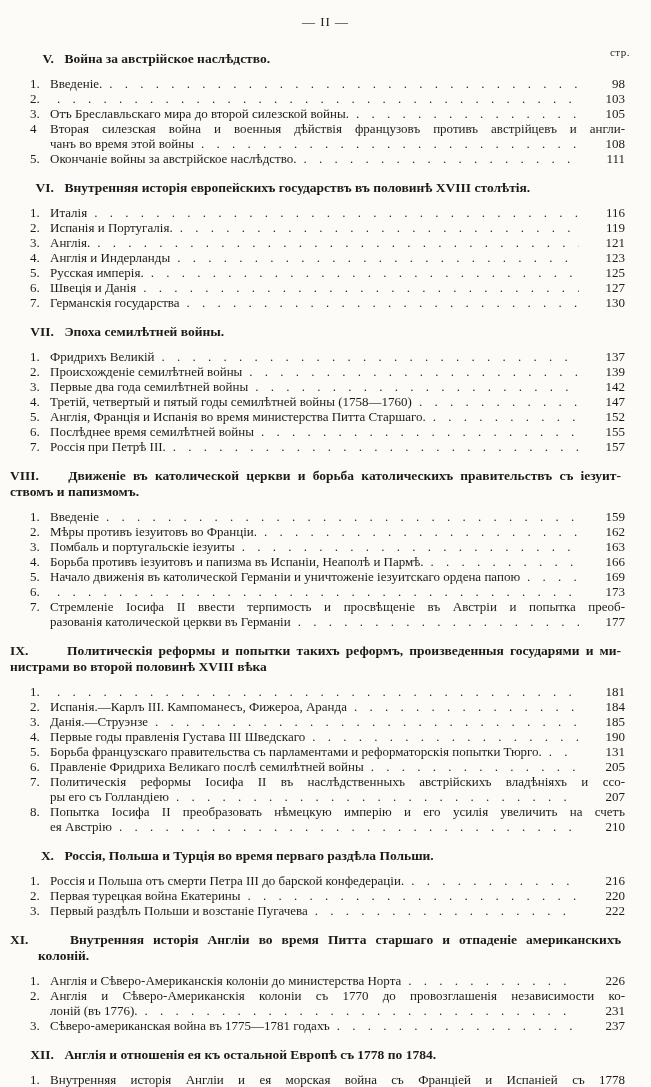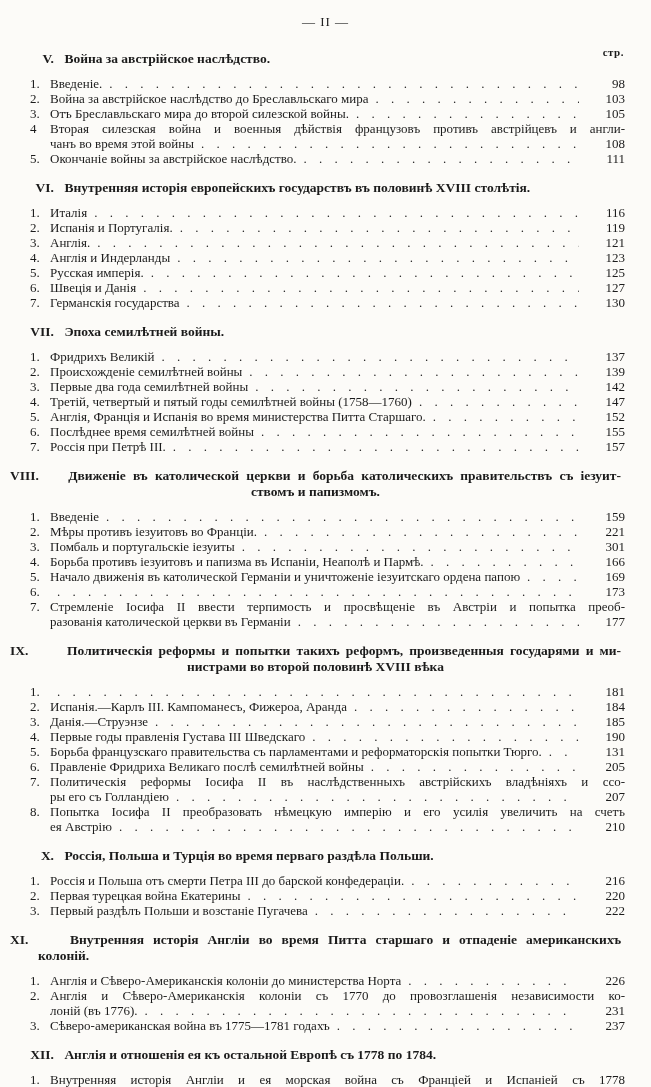--- a/index.html
+++ b/index.html
@@ -19,22 +19,22 @@
   }
   .page-header {
     text-align: center;
     font-size: 13px;
     letter-spacing: 1px;
     color: #222;
   }
   .page-col-label {
     position: absolute;
     top: 46px;
-    right: 27px;
-    font-weight: bold;
+    right: 21px;
+    font-weight: normal;
     font-size: 11px;
     letter-spacing: 0.5px;
   }
   #toc { display: block; }
   .section { margin-top: 14px; }
   .section:first-of-type { margin-top: 21px; }
   .sec-heading {
     font-weight: bold;
     font-size: 13.5px;
     line-height: 16px;
@@ -44,21 +44,21 @@
   }
   .sec-line1 { display: block; }
   .sec-line1.justify { text-align: justify; text-align-last: justify; }
   .numeral {
     display: inline-block;
     min-width: 44px;
     text-align: right;
     margin-right: 7px;
   }
   .sec-line2 { display: block; }
-  .sec-line2.center { text-align: center; }
+  .sec-line2.center { text-align: left; }
   .sec-line2.indent { padding-left: 28px; }
   .item { padding-left: 30px; padding-right: 26px; }
   .row {
     display: flex;
     align-items: baseline;
     line-height: 15px;
   }
   .num {
     flex: 0 0 20px;
     white-space: nowrap;
@@ -106,21 +106,20 @@
           <div class="row">
             <span class="num">1.</span>
             <span class="text">Введеніе.</span>
             <span class="leader">. . . . . . . . . . . . . . . . . . . . . . . . . . . . . . . . . . . . . . . . . . . . . . . . . . . . . . . . . . . .</span>
             <span class="page-num">98</span>
           </div>
         </div>
         <div class="item">
           <div class="row">
             <span class="num">2.</span>
-            <span class="text">Война за австрійское наслѣдство до Бреславльскаго мира</span>
             <span class="leader">. . . . . . . . . . . . . . . . . . . . . . . . . . . . . . . . . . . . . . . . . . . . . . . . . . . . . . . . . . . .</span>
             <span class="page-num">103</span>
           </div>
         </div>
         <div class="item">
           <div class="row">
             <span class="num">3.</span>
             <span class="text">Отъ Бреславльскаго мира до второй силезской войны.</span>
             <span class="leader">. . . . . . . . . . . . . . . . . . . . . . . . . . . . . . . . . . . . . . . . . . . . . . . . . . . . . . . . . . . .</span>
             <span class="page-num">105</span>
@@ -280,29 +279,29 @@
             <span class="text">Введеніе</span>
             <span class="leader">. . . . . . . . . . . . . . . . . . . . . . . . . . . . . . . . . . . . . . . . . . . . . . . . . . . . . . . . . . . .</span>
             <span class="page-num">159</span>
           </div>
         </div>
         <div class="item">
           <div class="row">
             <span class="num">2.</span>
             <span class="text">Мѣры противъ іезуитовъ во Франціи.</span>
             <span class="leader">. . . . . . . . . . . . . . . . . . . . . . . . . . . . . . . . . . . . . . . . . . . . . . . . . . . . . . . . . . . .</span>
-            <span class="page-num">221</span>
+            <span class="page-num">162</span>
           </div>
         </div>
         <div class="item">
           <div class="row">
             <span class="num">3.</span>
             <span class="text">Помбаль и португальскіе іезуиты</span>
             <span class="leader">. . . . . . . . . . . . . . . . . . . . . . . . . . . . . . . . . . . . . . . . . . . . . . . . . . . . . . . . . . . .</span>
-            <span class="page-num">301</span>
+            <span class="page-num">163</span>
           </div>
         </div>
         <div class="item">
           <div class="row">
             <span class="num">4.</span>
             <span class="text">Борьба противъ іезуитовъ и папизма въ Испаніи, Неаполѣ и Пармѣ.</span>
             <span class="leader">. . . . . . . . . . . . . . . . . . . . . . . . . . . . . . . . . . . . . . . . . . . . . . . . . . . . . . . . . . . .</span>
             <span class="page-num">166</span>
           </div>
         </div>

